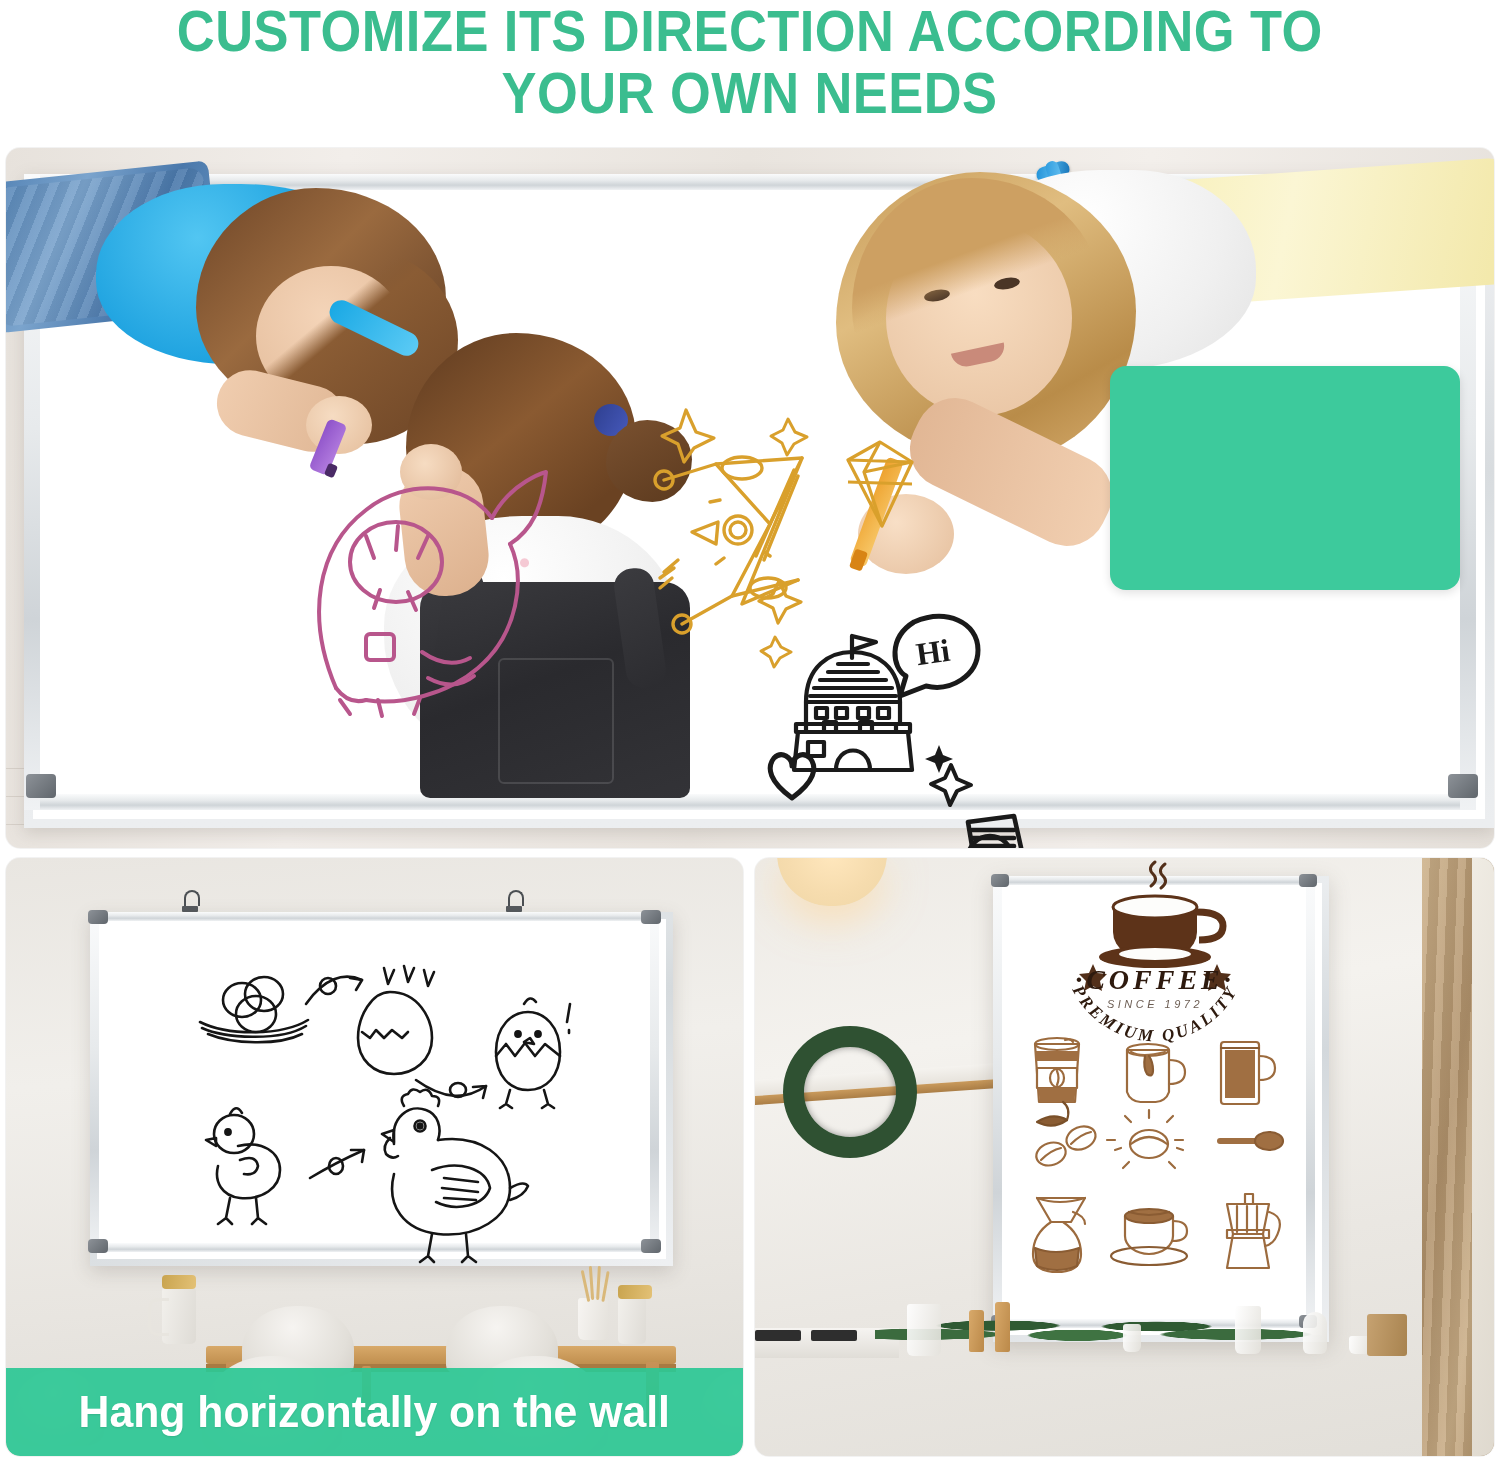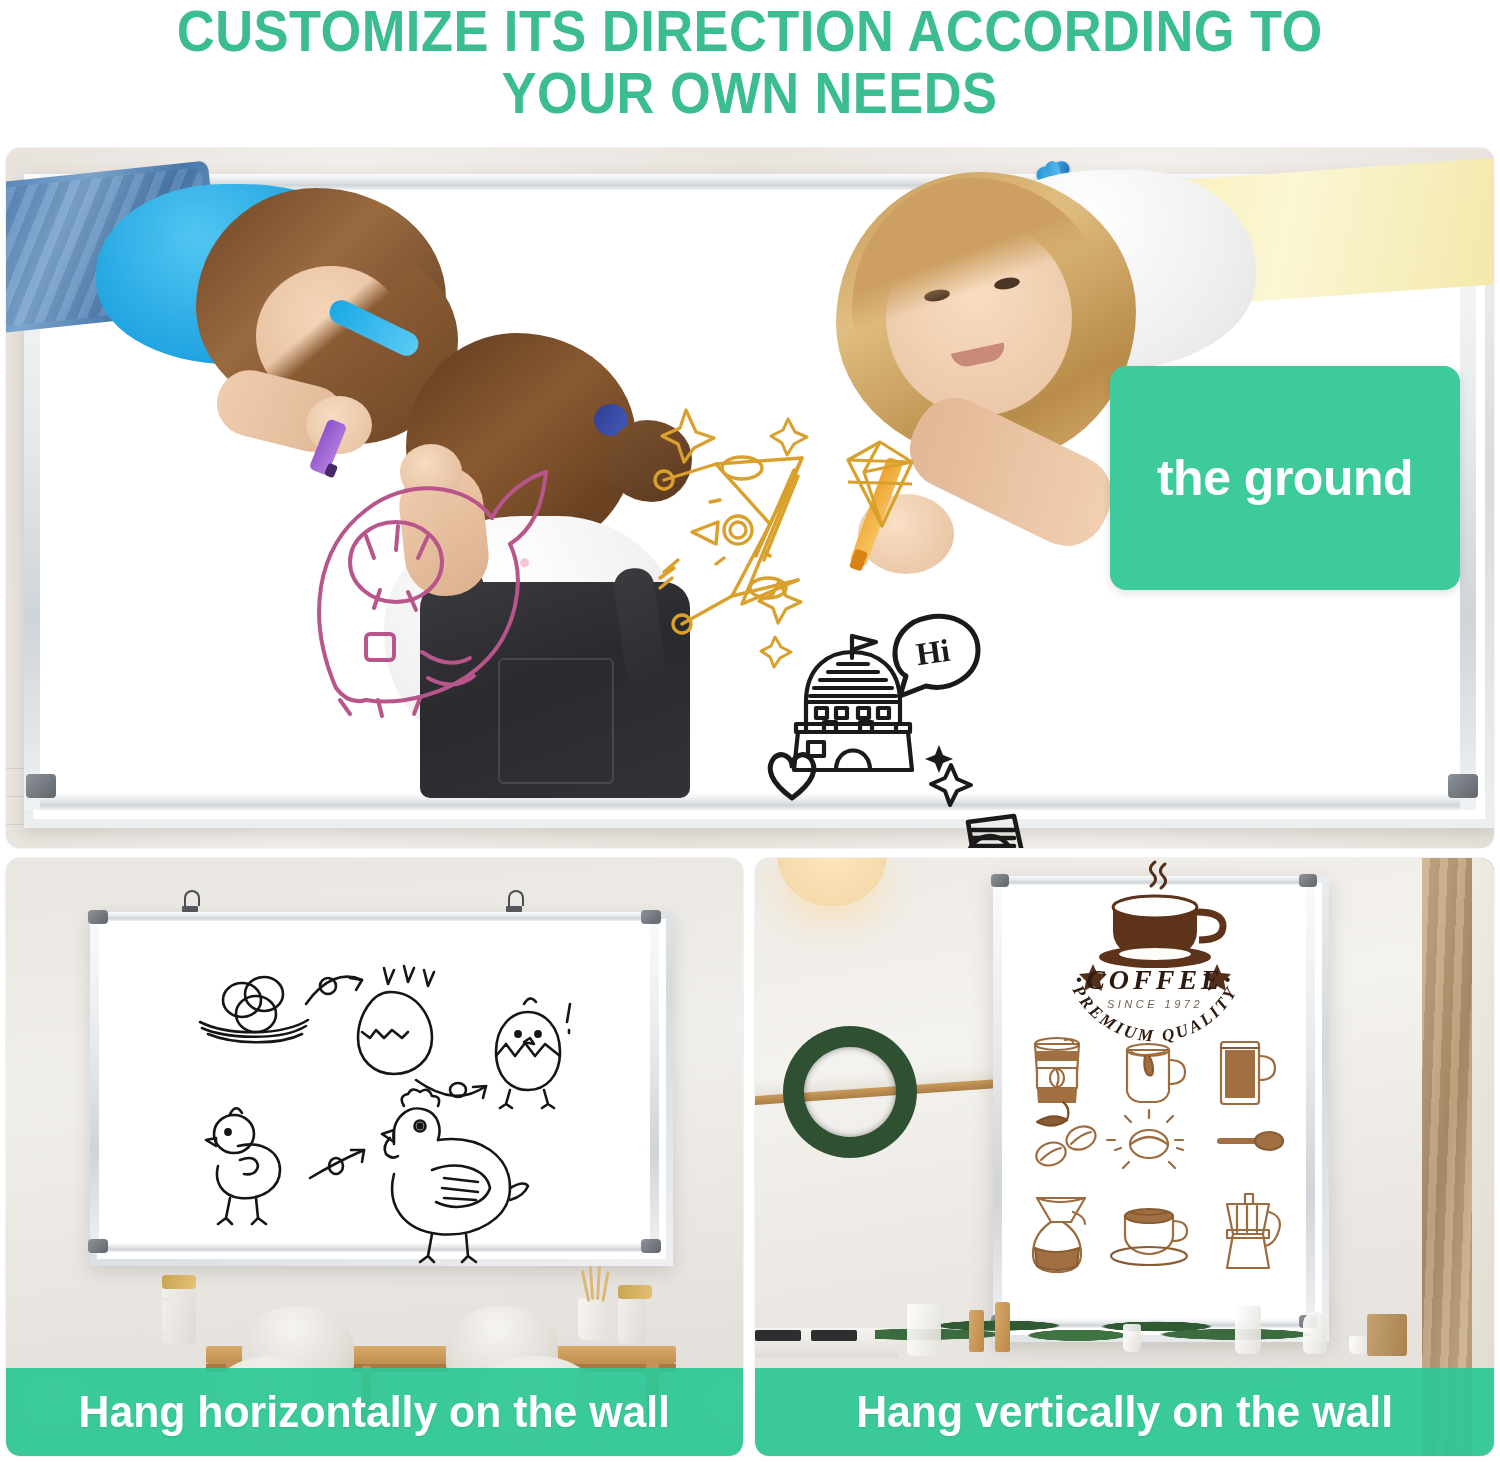--- a/index.html
+++ b/index.html
@@ -464,21 +464,20 @@
           <path d="M78 62 l8 24 l-10 2 l-6 -22"></path>
           <path d="M40 52 l0 6 M66 48 l0 6"></path>
           <path d="M54 58 l-4 6 l8 0 Z"></path>
           <path d="M24 88 l-16 -8 M10 82 l-2 -8 M10 82 l-8 2"></path>
           <path d="M92 78 l16 -10 M106 70 l4 -8 M106 70 l8 0"></path>
         </svg>
       </div>
 
       <div class="badge" style="left:1104px;top:218px;width:350px;height:224px;">
         <div>
-          <div class="badge-text">the ground</div>
         </div>
       </div>
 
     </div>
   </div>
 
   <div class="panel" id="panel-bl">
     <div class="scene">
       <div class="wall-bl"></div>
 
@@ -727,19 +726,16 @@
       <div class="mill" style="left:214px;bottom:104px;height:42px;"></div>
       <div class="mill" style="left:240px;bottom:104px;height:50px;"></div>
       <div class="jar" style="left:368px;bottom:104px;width:18px;height:28px;"></div>
       <div class="jar" style="left:480px;bottom:102px;width:26px;height:48px;"></div>
       <div class="jar" style="left:548px;bottom:102px;width:24px;height:42px;border-radius:12px 12px 6px 6px;"></div>
       <div class="jar" style="left:594px;bottom:102px;width:22px;height:18px;"></div>
       <div style="position:absolute;left:612px;bottom:100px;width:40px;height:42px;background:linear-gradient(100deg,#c6a271,#a8834f);border-radius:3px;"></div>
       <div class="curtain"></div>
       <div class="drape"></div>
 
-      <div class="capbar">
-        <span>Hang vertically on the wall</span>
-      </div>
     </div>
   </div>
 
 </div>
 
 </body></html>

